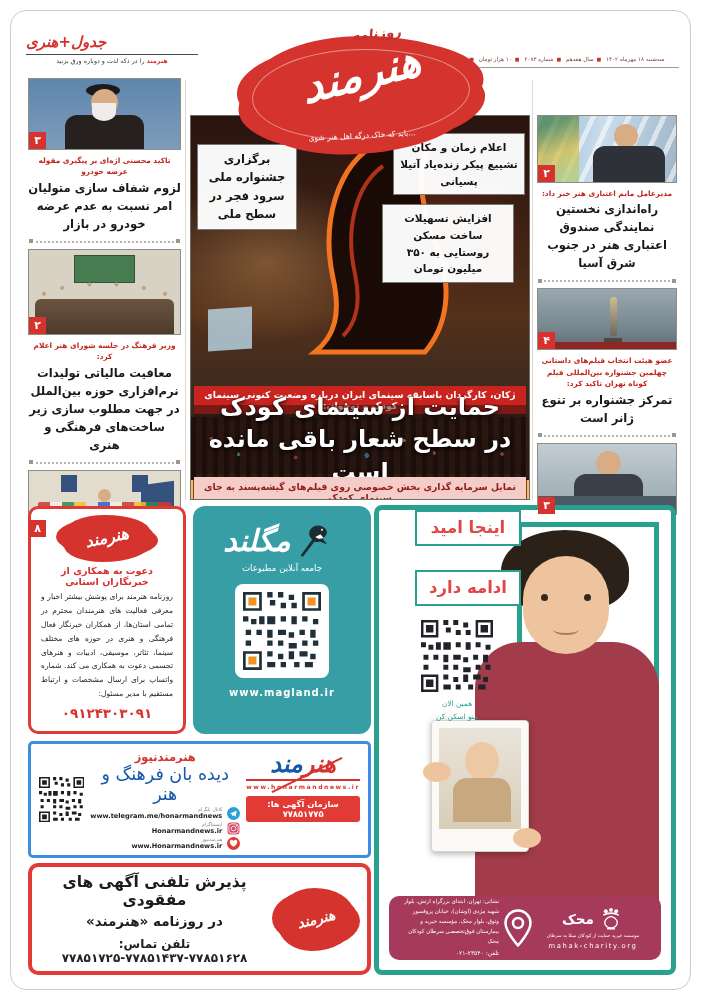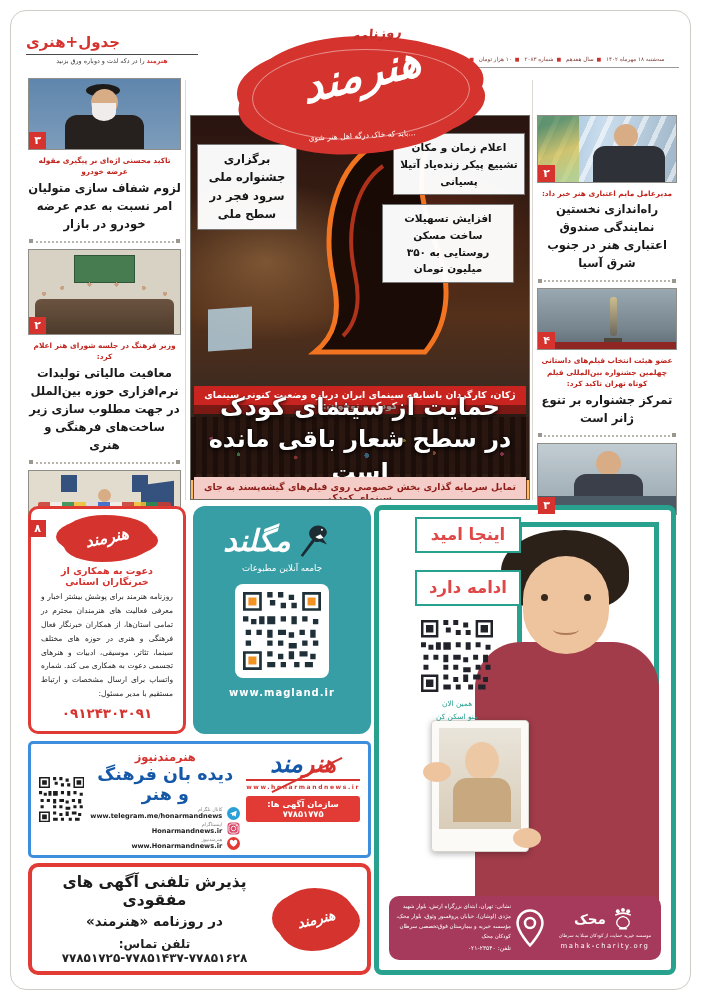--- a/index.html
+++ b/index.html
@@ -5,21 +5,21 @@
   * { box-sizing: border-box; margin: 0; padding: 0; }
   html,body { width:701px; height:1000px; }
   body {
     position:relative; background:#ffffff; overflow:hidden;
     font-family:"DejaVu Sans", sans-serif; direction:rtl;
   }
   .frame { position:absolute; inset:10px; border:1.5px solid #cfccc6; border-radius:16px; }
 
   
   .corner { position:absolute; left:26px; top:34px; width:172px; }
-  .corner-title { color:#d6332f; font-weight:bold; font-size:15px; text-align:left; line-height:1.1; border-bottom:1.5px solid #4a4a4a; padding-bottom:3px;}
+  .corner-title { color:#d6332f; font-weight:bold; font-size:15px; text-align:left; line-height:1.1; border-bottom:1.5px solid #4a4a4a; padding-bottom:3px;font-style:italic;}
   .corner-note { font-size:6.4px; color:#3a3a3a; margin-top:2.5px; text-align:center; }
   .corner-note .lead { color:#d6332f; font-weight:bold; }
 
   .dateline { position:absolute; right:22px; top:56px; width:258px; font-size:5.6px; color:#7c3a33;
     border-bottom:1px solid #9b9b9b; padding-bottom:5px; white-space:nowrap; text-align:left; }
   .dl-part:not(:first-child)::before { content:"■"; color:#c9332c; font-size:5px; margin:0 3px; }
 
   .logo-wrap { position:absolute; left:233px; top:26px; width:258px; height:128px; z-index:5; }
   .logo-blob { position:absolute; left:12px; top:16px; width:232px; height:104px; background:#d5342e;
     border-radius:48% 52% 55% 45%/52% 48% 52% 48%; transform:rotate(-2deg);
@@ -139,58 +139,58 @@
   .mg-name { font-size:30px; font-weight:bold; font-style:italic; }
   .mg-sub { font-size:8.6px; letter-spacing:1.5px; margin-top:1px; }
   .mg-qr { width:94px; height:94px; background:#fff; border-radius:8px; margin:11px auto 9px; padding:8px; }
   .mg-url { font-size:10px; font-weight:bold; letter-spacing:1px; direction:ltr; }
 
   .ad-mahak { position:absolute; left:374px; top:505px; width:302px; height:470px; border:5px solid #28a18f;
     border-radius:8px; background:#fff; overflow:hidden; }
   .mh-frame { position:absolute; right:12px; top:12px; width:142px; height:392px; border:5px solid #28a18f; }
   .mh-h { position:absolute; left:36px; width:106px; height:36px; border:2.5px solid #28a18f; background:#fff;
     color:#e04848; font-size:16.5px; font-weight:bold; line-height:32px; text-align:center; z-index:3; cursor:pointer;}
-  .mh-h1 { top:7px; } .mh-h2 { top:60px; }
+  .mh-h1 { top:0; } .mh-h2 { top:60px; }
   .mh-qr { position:absolute; left:42px; top:110px; width:72px; height:72px; z-index:3; }
   .mh-cap { position:absolute; left:30px; top:188px; width:96px; color:#28a18f; font-size:7.4px; text-align:center; line-height:1.7; z-index:3;}
   .boy-hair { position:absolute; left:122px; top:20px; width:128px; height:82px; background:#2b2119; border-radius:52% 52% 42% 42%; z-index:1;}
   .boy-face { position:absolute; left:144px; top:46px; width:86px; height:98px; background:#eec49f; border-radius:44px; z-index:2;}
   .boy-eye { position:absolute; top:38px; width:7px; height:7px; background:#35281d; border-radius:50%; }
   .boy-eye.l { left:18px; } .boy-eye.r { right:18px; }
   .boy-mouth { position:absolute; left:30px; top:68px; width:26px; height:11px; border-bottom:2.5px solid #b07a5a; border-radius:0 0 50% 50%; }
   .boy-shirt { position:absolute; left:96px; top:132px; width:184px; height:272px; background:#a23c4a; border-radius:46px 46px 0 0; z-index:1;}
   .polaroid { position:absolute; left:52px; top:210px; width:98px; height:132px; background:#fbfaf7; border:1px solid #d8d4cc;
     border-radius:4px; box-shadow:0 2px 6px rgba(0,0,0,.3); z-index:3; }
   .polaroid .inner { position:absolute; left:7px; right:7px; top:7px; bottom:22px; background:linear-gradient(#e9e4da,#d9cdb9); overflow:hidden;}
   .bald-head { position:absolute; left:26px; top:14px; width:34px; height:38px; background:#ecc9a4; border-radius:50%; }
   .child-shirt { position:absolute; left:14px; top:50px; width:58px; height:44px; background:#c7a87f; border-radius:14px 14px 0 0; }
   .hand { position:absolute; width:28px; height:20px; background:#eec49f; border-radius:50%; z-index:4; }
   .hand.t { left:44px; top:252px; } .hand.b { left:134px; top:318px; }
   .mh-bar { position:absolute; left:10px; right:10px; bottom:10px; height:64px; background:#a53a5c; border-radius:10px;
-    display:flex; align-items:center; color:#fff; padding:4px 0; gap:4px; z-index:5;}
+    display:flex; align-items:center; color:#fff; padding:4px 12px; gap:4px; z-index:5;}
   .mh-brand { width:112px; text-align:center; }
   .mh-brand-row { display:flex; align-items:center; justify-content:center; gap:4px; }
   .mh-brand-name { font-size:13.5px; font-weight:bold; }
   .mh-brand-sub { font-size:4.6px; line-height:1.5; margin-top:1px; }
   .mh-url { font-size:6.8px; letter-spacing:1.6px; margin-top:2px; direction:ltr; }
   .mh-pin { width:30px; flex:0 0 auto; }
   .mh-addr { flex:1; font-size:5.5px; line-height:1.8; text-align:right; }
   .mh-phone { font-size:6px; margin-top:1px; }
 
   .ad-news { position:absolute; left:28px; top:741px; width:343px; height:117px; border:3px solid #3e8ede;
     border-radius:5px; background:#fff; display:flex; padding:6px 8px; gap:6px; overflow:hidden;}
   .hn-right { width:118px; text-align:center; position:relative; }
   .hn-logo { font-size:24px; font-weight:bold; font-style:italic; line-height:1.2; }
   .hn-logo .p1 { color:#d6332f; } .hn-logo .p2 { color:#1558a8; }
   .hn-swoosh { position:absolute; width:78px; height:2px; background:#d6332f; transform:rotate(-26deg); right:14px; top:24px; }
   .hn-url { color:#d6332f; font-size:6px; letter-spacing:1.6px; border-top:2px solid #d6332f; padding-top:2px; direction:ltr; font-weight:bold;}
   .hn-org { background:#e23a34; color:#fff; font-size:8.4px; font-weight:bold; border-radius:3px; padding:3px 4px; margin-top:6px; }
   .hn-mid { flex:1; text-align:center; }
   .hn-title-red { color:#d6332f; font-weight:bold; font-size:11.5px; }
-  .hn-title-blue { color:#1558a8; font-weight:bold; font-size:17.5px; margin-bottom:3px; }
+  .hn-title-blue { color:#1558a8; font-weight:normal; font-size:17.5px; margin-bottom:3px; }
   .hn-soc { display:flex; align-items:center; gap:5px; margin:2px 0 0 0; cursor:pointer; }
   .hn-soc .ic { width:13px; height:13px; flex:0 0 auto; }
   .hn-soc .tx { text-align:right; }
   .hn-soc .lb { font-size:4.8px; color:#888; }
   .hn-soc .vl { font-size:6.6px; font-weight:bold; color:#222; direction:ltr; }
   .hn-qr { width:72px; align-self:center; color:#1d1d1d; }
 
   .ad-lost { position:absolute; left:28px; top:863px; width:343px; height:112px; border:4px solid #e23a34;
     border-radius:10px; background:#fff; display:flex; align-items:center; padding:0 10px; gap:8px;}
   .lost-stamp { position:relative; width:82px; height:58px; background:#d5342e; flex:0 0 auto;

